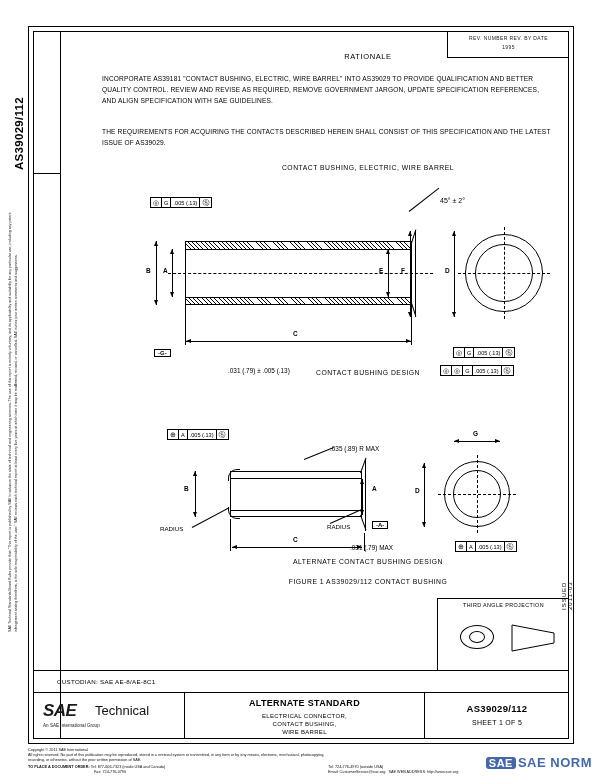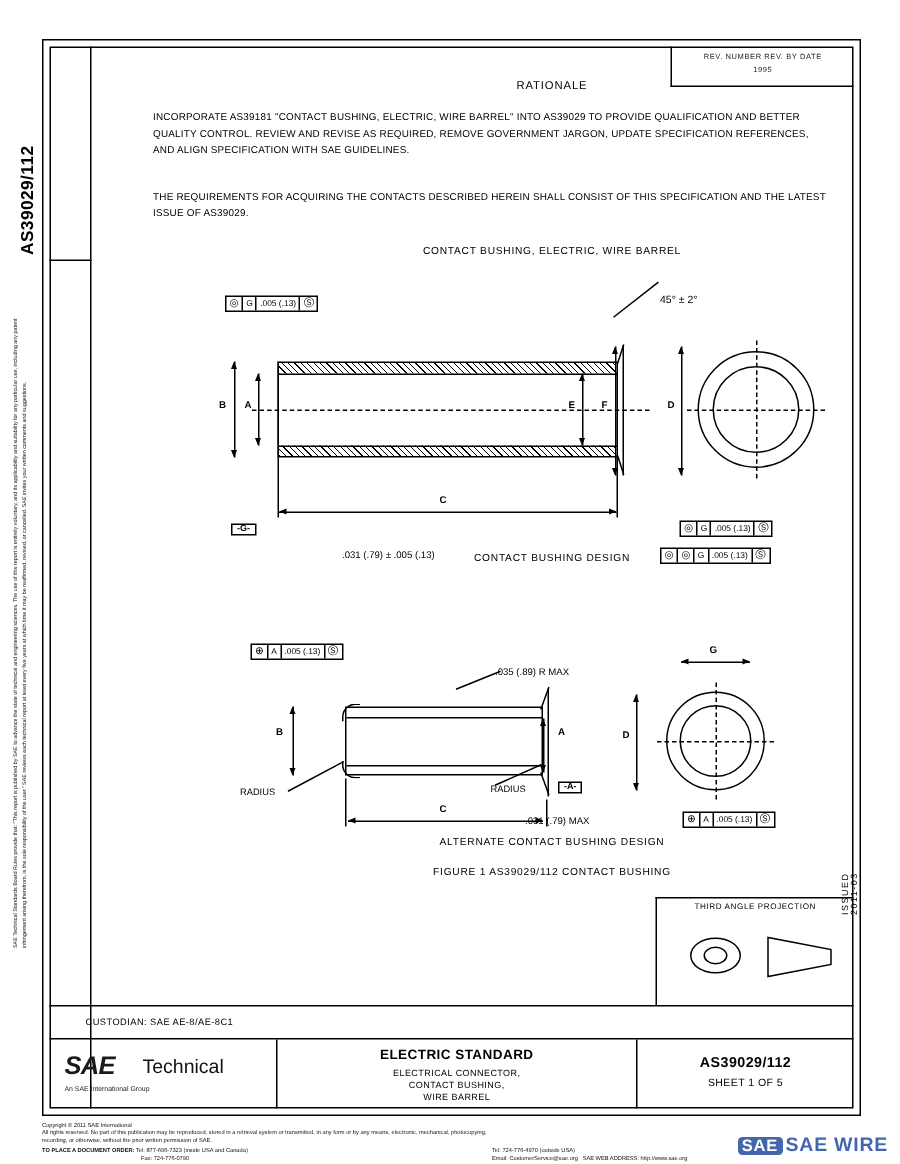--- a/index.html
+++ b/index.html
@@ -384,21 +384,21 @@
 
   <div class="custodian">CUSTODIAN:  SAE AE-8/AE-8C1</div>
 
   <div class="titleblock">
     <div class="tb-logo">
       <div class="logo-sae">SAE</div>
       <div class="logo-aero">Technical</div>
       <div class="logo-sub">An SAE International Group</div>
     </div>
     <div class="tb-mid">
-      <div class="h1">ELECTRIC STANDARD</div>
+      <div class="h1">ALTERNATE STANDARD</div>
       <div class="h2">
         <div>ELECTRICAL CONNECTOR,</div>
         <div>CONTACT BUSHING,</div>
         <div>WIRE BARREL</div>
       </div>
     </div>
     <div class="tb-right">
       <div class="n1">AS39029/112</div>
       <div class="n2">SHEET 1 OF 5</div>
     </div>
@@ -414,16 +414,16 @@
         <div style="padding-left:66px;">Fax: 724-776-0790</div>
       </div>
       <div class="c2">
         <div>Tel: 724-776-4970 (outside USA)</div>
         <div><span>Email: CustomerService@sae.org</span> &nbsp; <span>SAE WEB ADDRESS: http://www.sae.org</span></div>
       </div>
     </div>
   </div>
 
   <div class="watermark">
-    <span class="wm-badge">SAE</span><span>SAE WIRE</span>
+    <span class="wm-badge">SAE</span><span>SAE NORM</span>
   </div>
 
 </div>
 
 </body></html>

